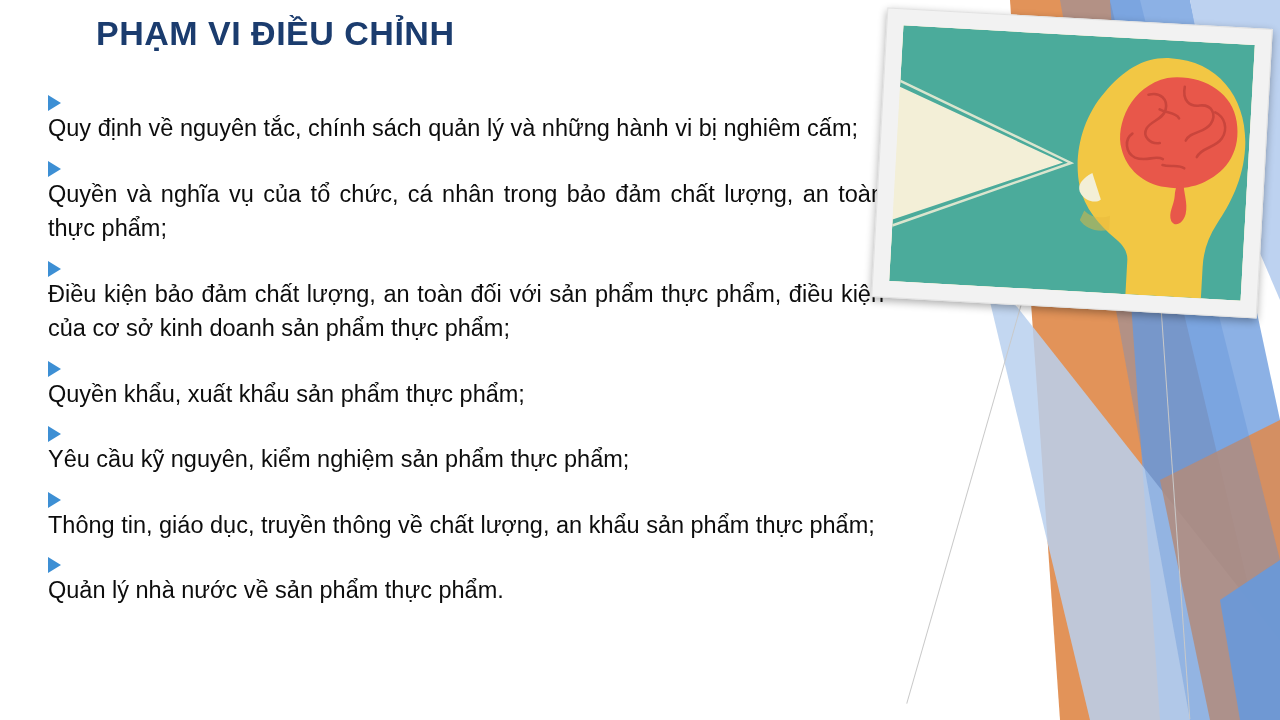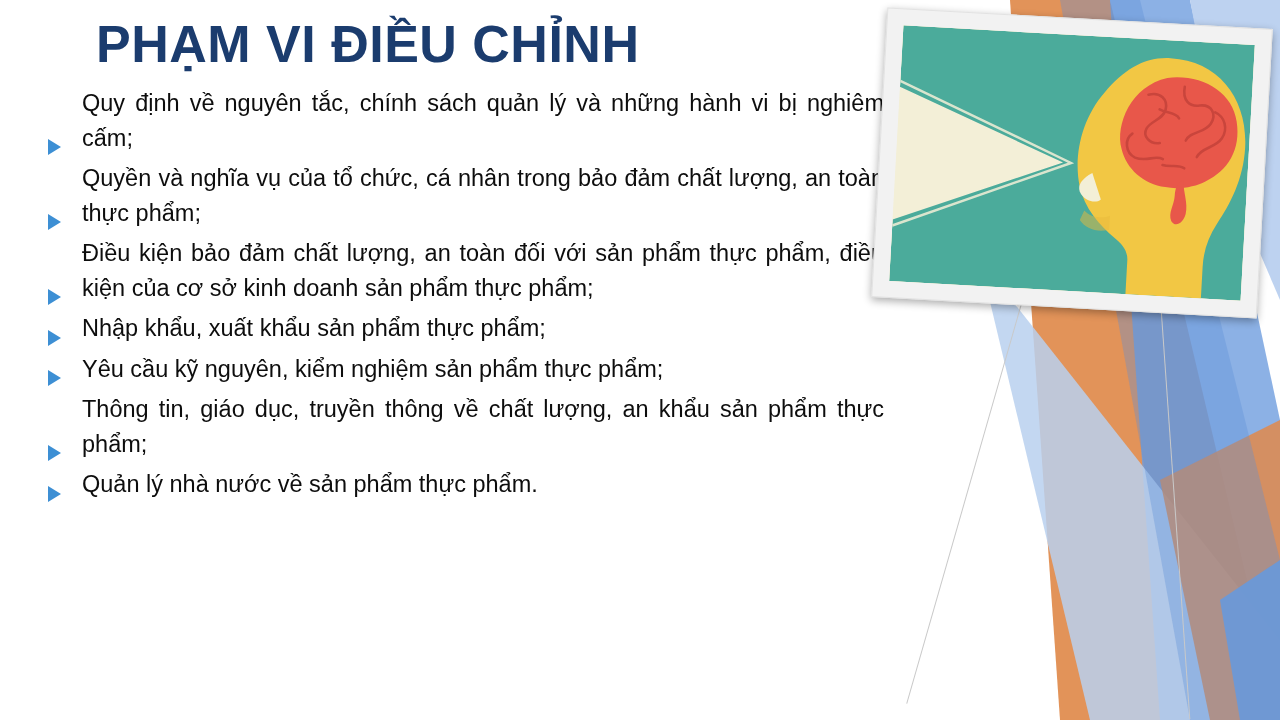--- a/index.html
+++ b/index.html
@@ -30,38 +30,39 @@
     height: 720px;
     overflow: hidden;
     pointer-events: none;
   }
 
   
   .title {
     position: absolute;
     left: 96px;
     top: 14px;
-    font-size: 52px;
+    font-size: 34px;
     font-weight: bold;
     color: #1b3c6e;
     letter-spacing: 0.5px;
     white-space: nowrap;
   }
 
   
   .bullets {
     position: absolute;
     left: 48px;
     top: 86px;
     width: 836px;
   }
   .bullet-row {
     display: flex;
-    align-items: flex-end;
+    align-items: flex-start;
     margin-bottom: 6px;
+    flex-direction: column;
   }
   .bullet-marker {
     flex: 0 0 auto;
     width: 34px;
     padding-top: 9px;
     display: flex;
     justify-content: flex-start;
   }
   .tri {
     width: 0;
@@ -157,21 +158,21 @@
       <span class="bullet-marker">
           <span class="tri"></span>
         </span>
       <span class="bullet-text">Điều kiện bảo đảm chất lượng, an toàn đối với sản phẩm thực phẩm, điều kiện của cơ sở kinh doanh sản phẩm thực phẩm;</span>
     </div>
 
     <div class="bullet-row nojust">
       <span class="bullet-marker">
           <span class="tri"></span>
         </span>
-      <span class="bullet-text">Nhập khẩu, xuất khẩu sản phẩm thực phẩm;</span>
+      <span class="bullet-text">Quyền khẩu, xuất khẩu sản phẩm thực phẩm;</span>
     </div>
 
 
     <div class="bullet-row nojust">
       <span class="bullet-marker">
           <span class="tri"></span>
         </span>
       <span class="bullet-text">Yêu cầu kỹ nguyên, kiểm nghiệm sản phẩm thực phẩm;</span>
     </div>
 

